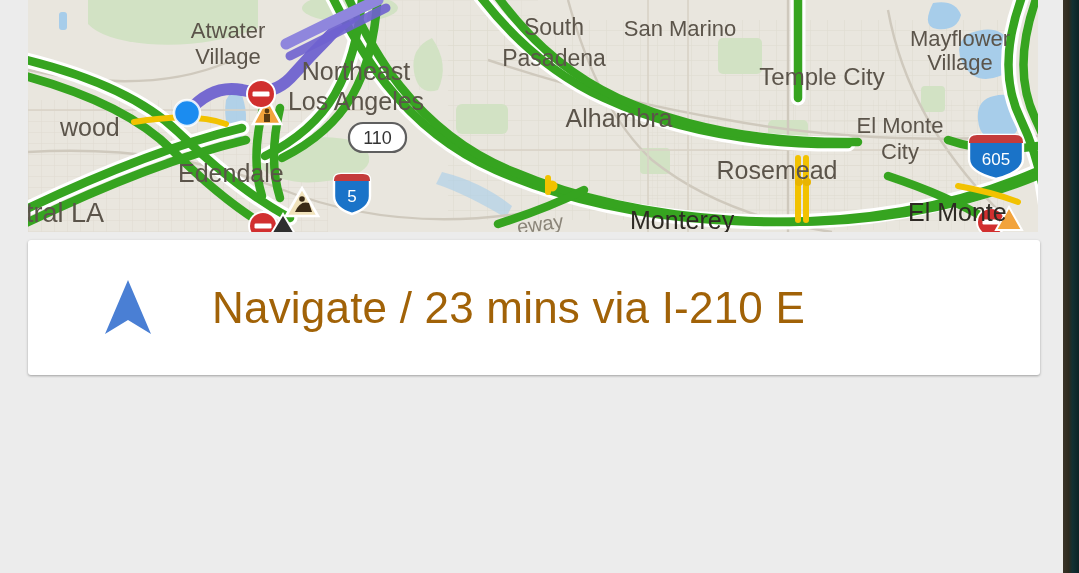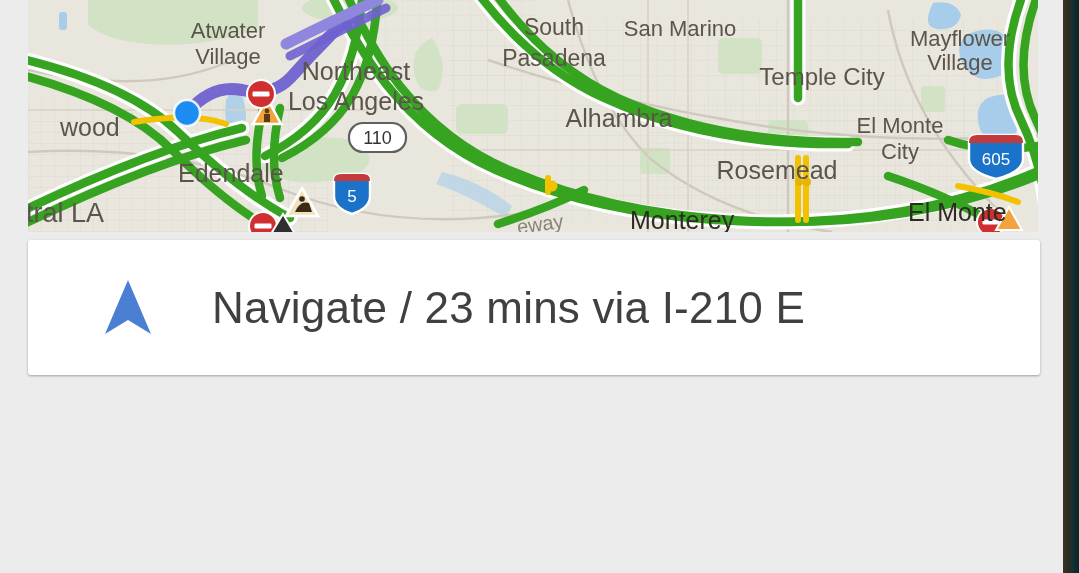--- a/index.html
+++ b/index.html
@@ -50,21 +50,21 @@
     align-items: center;
   }
   .nav-arrow {
     width: 64px; height: 64px;
     margin-left: 68px;
     flex: 0 0 auto;
   }
   .nav-text {
     margin-left: 52px;
     font-size: 44px;
-    color: #404040;
+    color: #a16207;
     letter-spacing: 0.2px;
     white-space: nowrap;
   }
 
   
   .toolbar {
     position: absolute;
     left: 0; top: 378px;
     width: 1063px; height: 195px;
     background: #ececec;

